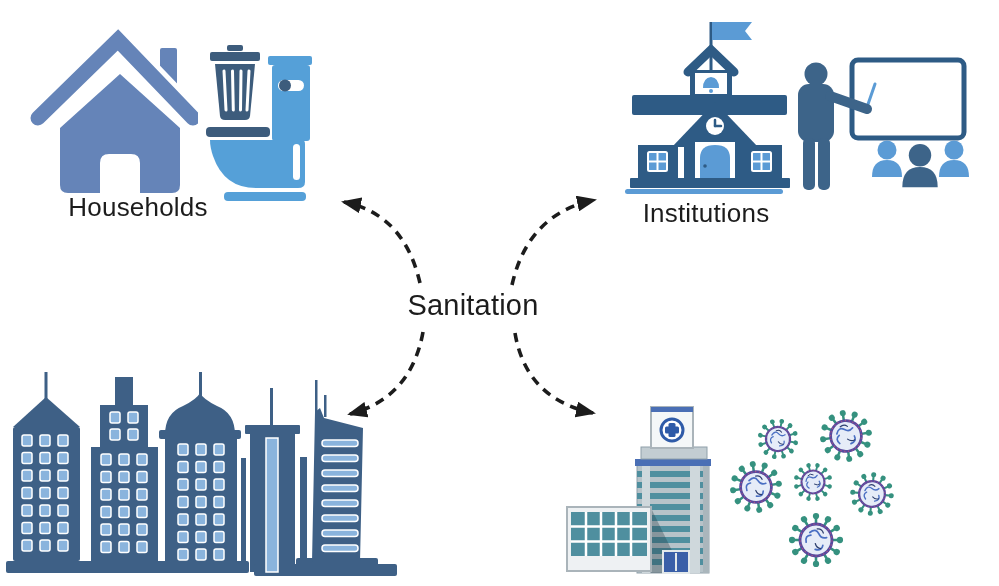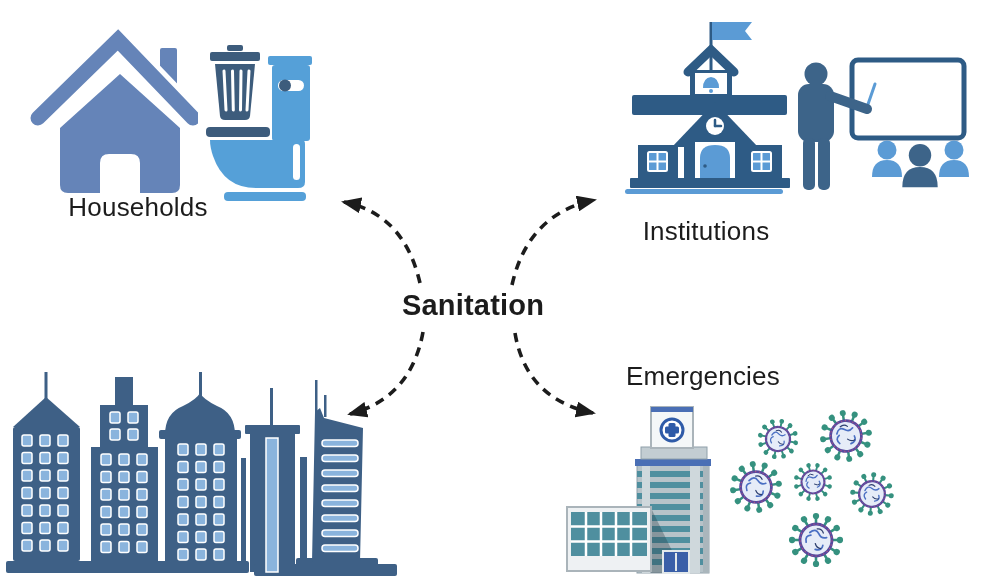--- a/index.html
+++ b/index.html
@@ -2,24 +2,24 @@
 <html style="--house_blue: #6584b8; --dark_slate: #3d5c7c; --toilet_blue: #55a0d8; --school_blue: #2e5b85; --accent_blue: #5b9bd5; --person_blue: #3d6489; --building_blue: #3e6086; --window_blue: #8ab4dd; --hospital_gray: #b7c3c9; --hospital_teal: #4f8f9f; --hospital_blue: #4a6fb5; --virus_spike_teal: #35917f; --virus_ring_purple: #584a9e; --virus_body: #e6ecf8; --virus_rna_blue: #4a6fc3; --arrow_black: #1c1c1c;"><head>
 <meta charset="utf-8">
 <style>
   html,body{margin:0;padding:0;background:#fff;}
   .canvas{position:relative;width:999px;height:586px;background:#fff;overflow:hidden;
           font-family:"Liberation Sans",sans-serif;}
   .lbl{position:absolute;color:var(--arrow_black,#151515);font-size:26px;line-height:1.15;
        letter-spacing:.2px;white-space:nowrap;}
   .lbl.center-text{text-align:center;}
   #lbl-households{left:58px;top:193px;width:160px;}
-  #lbl-institutions{left:626px;top:217px;width:160px;}
+  #lbl-institutions{left:626px;top:199px;width:160px;}
   #lbl-infrastructure{left:22px;top:330px;}
   #lbl-emergencies{left:626px;top:362px;}
-  #lbl-center{left:391px;top:289px;width:164px;font-size:29px;font-weight:bold;}
+  #lbl-center{left:391px;top:289px;width:164px;font-size:29px;}
   .abs{position:absolute;}
   
   .f-house{fill:var(--house_blue,#6584b8)} .s-house{stroke:var(--house_blue,#6584b8)}
   .f-slate{fill:var(--dark_slate,#3d5c7c)}
   .f-toilet{fill:var(--toilet_blue,#55a0d8)}
   .f-school{fill:var(--school_blue,#2e5b85)} .s-school{stroke:var(--school_blue,#2e5b85)}
   .f-accent{fill:var(--accent_blue,#5b9bd5)} .s-accent{stroke:var(--accent_blue,#5b9bd5)}
   .f-person{fill:var(--person_blue,#3d6489)}
   .f-build{fill:var(--building_blue,#3e6086)}
   .f-window{fill:var(--window_blue,#8ab4dd)}
@@ -196,21 +196,20 @@
       <rect x="322" y="87" width="36" height="6.5" rx="3"></rect>
       <rect x="322" y="102" width="36" height="6.5" rx="3"></rect>
       <rect x="322" y="117" width="36" height="6.5" rx="3"></rect>
       <rect x="322" y="132" width="36" height="6.5" rx="3"></rect>
       <rect x="322" y="147" width="36" height="6.5" rx="3"></rect>
       <rect x="322" y="162" width="36" height="6.5" rx="3"></rect>
       <rect x="322" y="177" width="36" height="6.5" rx="3"></rect>
     </g>
   </svg>
 
-  <div id="lbl-emergencies" class="lbl">Emergencies</div>
 
   <svg class="abs" style="left:563px;top:405px" width="150" height="170" viewBox="0 0 150 170">
 
     <rect x="74" y="60" width="72" height="108" fill="#b7c3c9" stroke="#8fa0aa" stroke-width="1"></rect>
     <g fill="#4f8f9f">
       <rect x="74" y="66" width="72" height="6"></rect>
         <rect x="74" y="77" width="72" height="6"></rect>
       <rect x="74" y="88" width="72" height="6"></rect>
         <rect x="74" y="99" width="72" height="6"></rect>
       <rect x="74" y="110" width="72" height="6"></rect>

